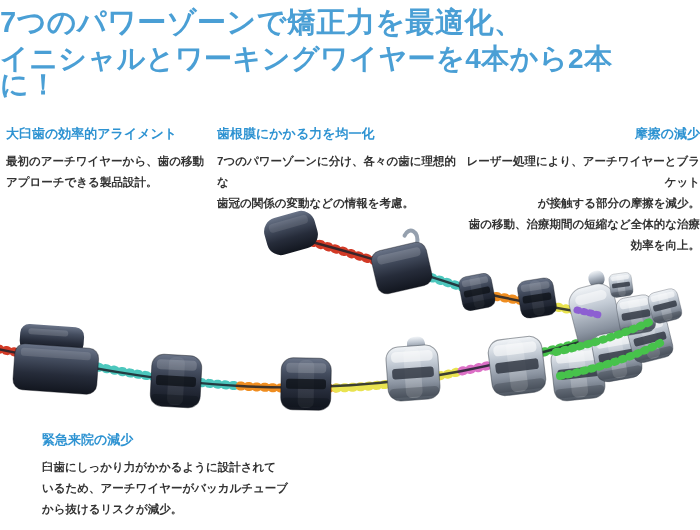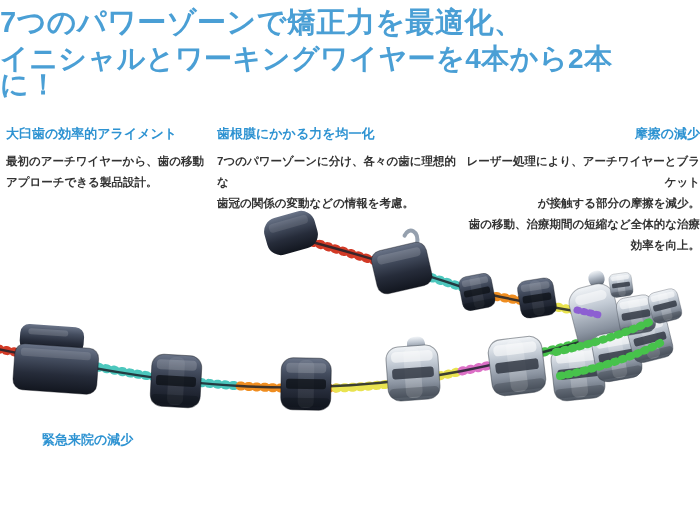--- a/index.html
+++ b/index.html
@@ -179,16 +179,19 @@
 <section class="feature f-top-3">
   <h3>摩擦の減少</h3>
   <p>レーザー処理により、アーチワイヤーとブラケット
 が接触する部分の摩擦を減少。
 歯の移動、治療期間の短縮など全体的な治療
 効率を向上。</p>
 </section>
 
 <section class="feature f-bot-1">
   <h3>緊急来院の減少</h3>
+  <p>臼歯にしっかり力がかかるように設計されて
+いるため、アーチワイヤーがバッカルチューブ
+から抜けるリスクが減少。</p>
 </section>
 
 <section class="feature f-bot-2">
 </section>
 
 </body></html>

